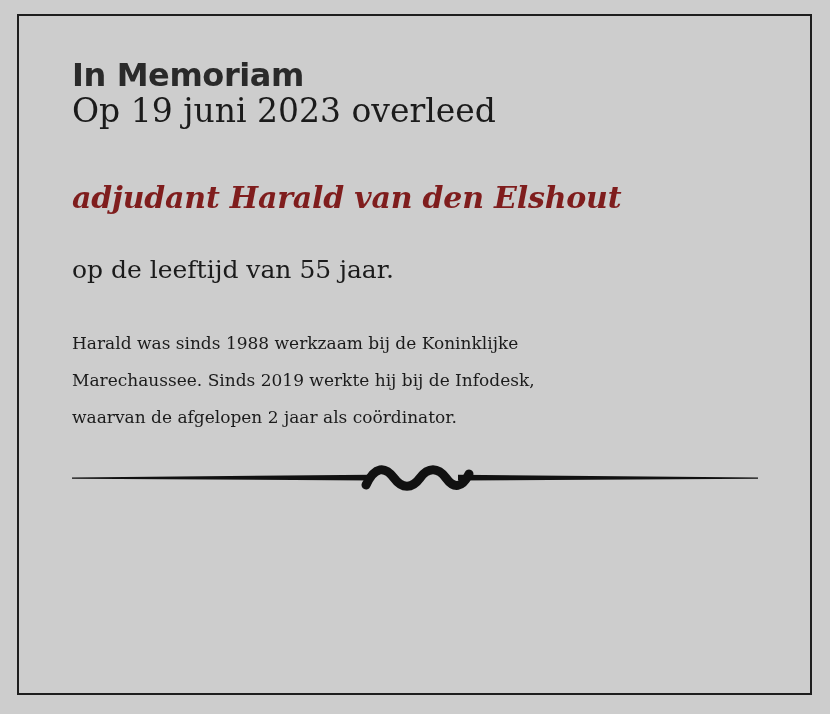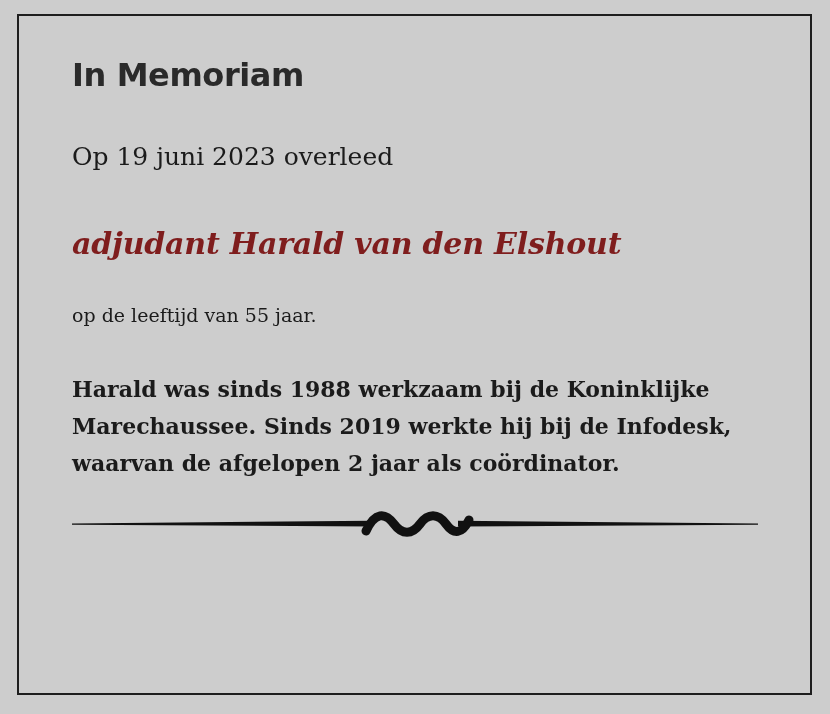--- a/index.html
+++ b/index.html
@@ -19,43 +19,41 @@
   }
   .title {
     font-family: "DejaVu Sans", sans-serif;
     font-weight: bold;
     font-size: 32px;
     line-height: 34px;
     letter-spacing: -0.4px;
     color: #2a2a2a;
   }
   .date-line {
-    margin-top: 46px;
-    font-size: 25px;
+    font-size: 33px;
     line-height: 37px;
   }
   .name-line {
     margin-top: 49px;
     font-size: 30px;
     line-height: 40px;
     font-weight: bold;
     font-style: italic;
     letter-spacing: -0.2px;
     color: #7f1d1d;
   }
   .age-line {
     margin-top: 33px;
-    font-size: 19px;
+    font-size: 25px;
     line-height: 37px;
   }
   .para {
-    font-size: 22px;
+    font-size: 17px;
     line-height: 37px;
     white-space: pre-line;
-    font-weight: bold;
   }
   .career { margin-top: 37px; }
   .divider {
     margin-top: 23px;
     width: 686px;
     height: 40px;
     display: block;
   }
   .closing { margin-top: 25px; }
 </style>

